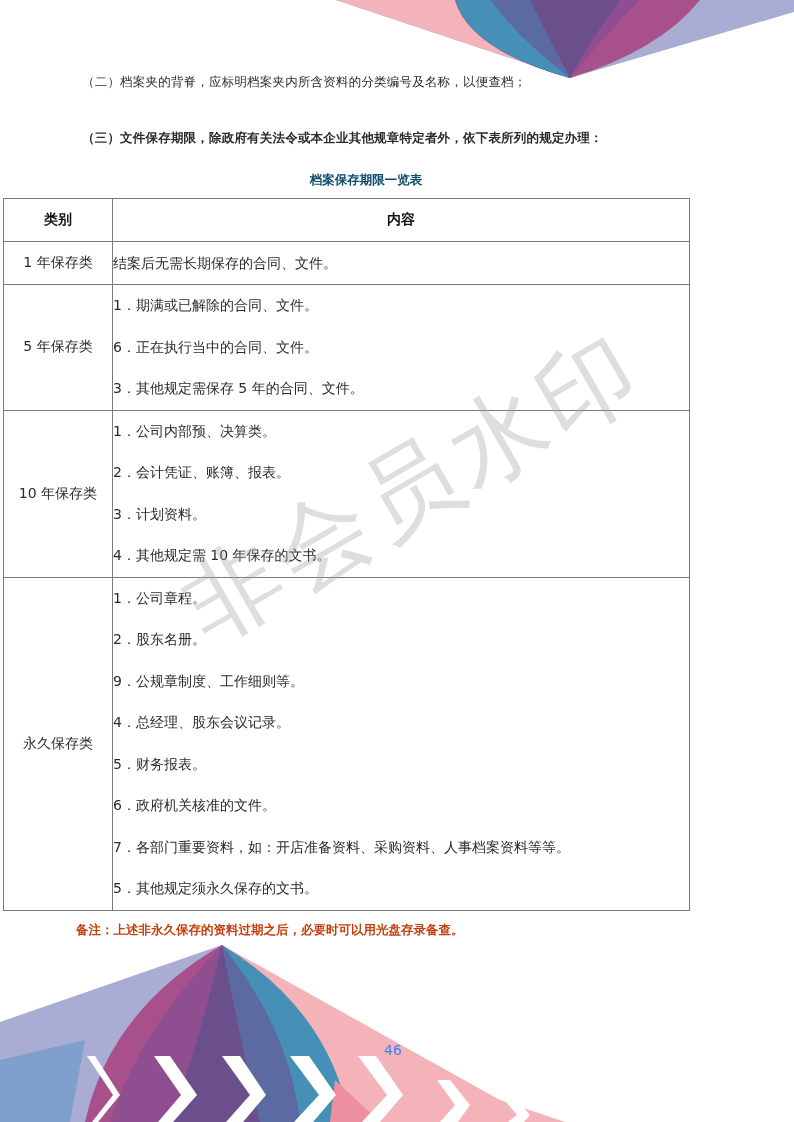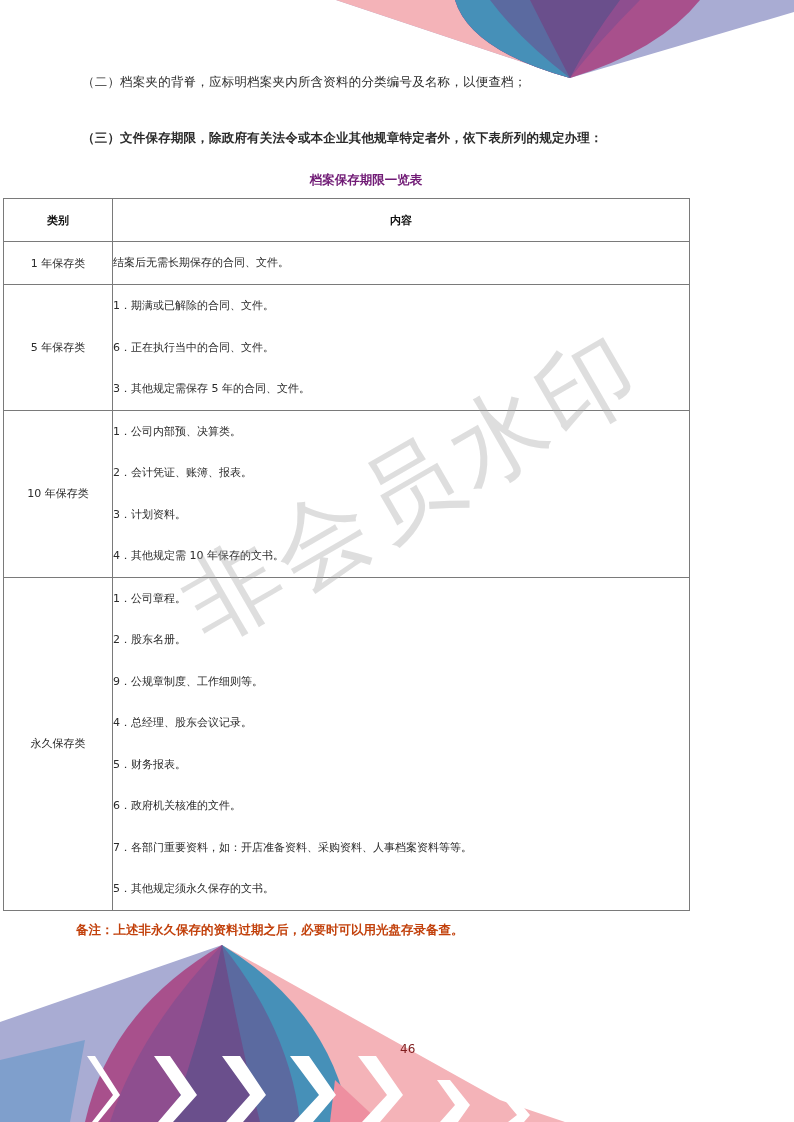--- a/index.html
+++ b/index.html
@@ -9,25 +9,25 @@
       font-family: "DejaVu Sans", "Liberation Sans", sans-serif;
       color: #222;
     }
     .deco { position: absolute; left: 0; top: 0; pointer-events: none; }
     .para {
       position: absolute; left: 82px; font-size: 12.5px; color: #2b2b2b;
       white-space: nowrap; letter-spacing: 0.2px;
     }
     .table-title {
       position: absolute; left: 0; width: 732px; top: 172px; text-align: center;
-      font-size: 12.5px; font-weight: bold; color: #701a75;
+      font-size: 12.5px; font-weight: bold; color: #0c4a6e;
     }
     table.retention {
       position: absolute; left: 3px; top: 198px; width: 687px;
-      border-collapse: collapse; font-size: 11px; color: #2b2b2b;
+      border-collapse: collapse; font-size: 14px; color: #2b2b2b;
       table-layout: fixed; z-index: 2; padding-left: 21px;
     }
     table.retention td, table.retention th {
       border: 1px solid #7a7a7a; padding: 0; vertical-align: middle;
     }
     table.retention th { height: 42px; font-weight: bold; color: #111; text-align: center; }
     col.c1 { width: 109px; }
     td.cat { text-align: center; }
     td.content { padding-left: 8px; }
     .item { height: 41.5px; line-height: 41.5px; white-space: nowrap; }
@@ -36,23 +36,22 @@
       position: absolute; left: 160px; top: 560px;
       font-size: 96px; color: rgba(160,160,160,0.35); white-space: nowrap;
       transform: rotate(-30deg); transform-origin: left top; z-index: 3;
       font-weight: normal; letter-spacing: 6px;
     }
     .note {
       position: absolute; left: 76px; top: 922px; font-size: 12.5px;
       font-weight: bold; color: #c2410c; white-space: nowrap;
     }
     .page-number {
-      position: absolute; left: 384px; top: 1042px; font-size: 12px; color: #7f1d1d;
+      position: absolute; left: 384px; top: 1042px; font-size: 14px; color: #3b82f6;
       z-index: 5;
-      margin-left: 16px;
     }
   </style>
 </head>
 <body>
 
 <svg class="deco" width="794" height="90" viewBox="0 0 794 90">
   <polygon points="336,0 794,0 794,12 570,78" fill="#a9acd3"></polygon>
   <polygon points="336,0 570,0 570,78" fill="#f4b3b8"></polygon>
   <path d="M455,0 Q470,50 570,78 Q660,50 700,0 Z" fill="#a8508c"></path>
   <path d="M455,0 Q470,50 570,78 Q600,40 640,0 Z" fill="#8e4e8f"></path>

